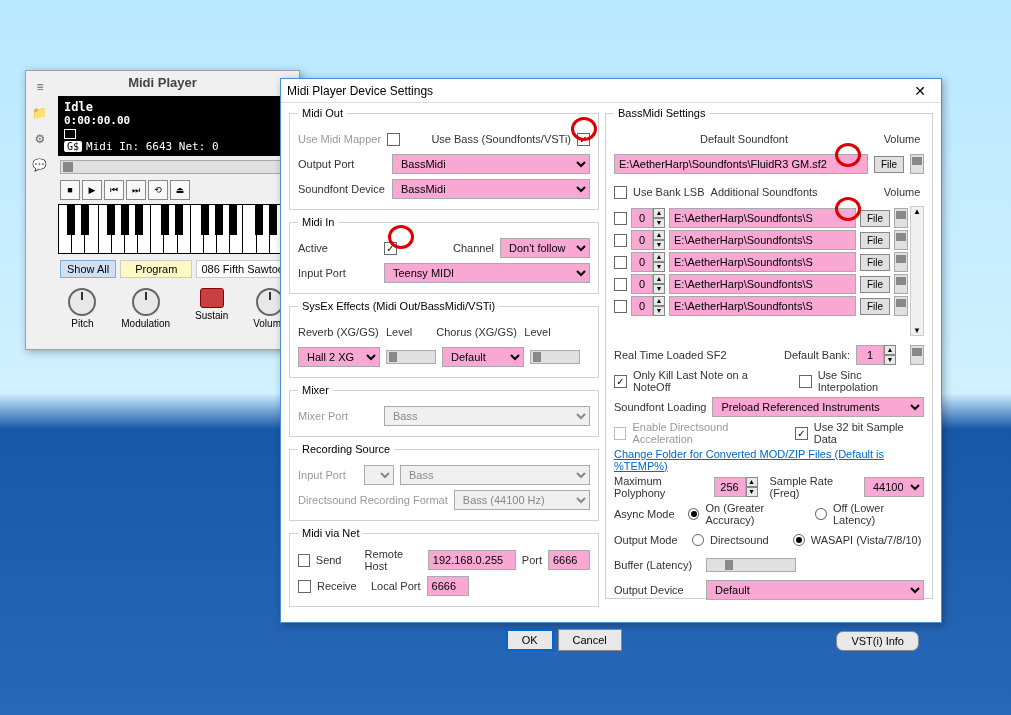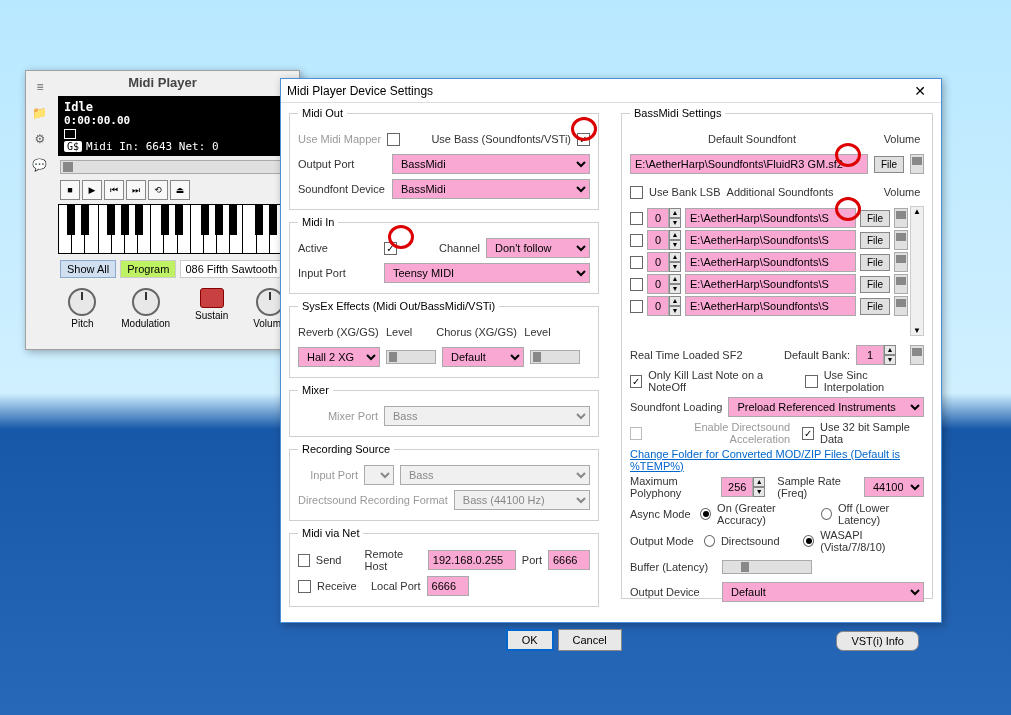--- a/index.html
+++ b/index.html
@@ -65,37 +65,37 @@
 .slider-row { padding: 4px 2px; }
 .hslider { width: 100%; height: 14px; background: #e0e0e0; border: 1px solid #aaa; position: relative; }
 .hslider .thumb { position: absolute; left: 2px; top: 1px; width: 10px; height: 10px; background: #888; }
 .transport { display: flex; gap: 2px; padding: 2px; }
 .tbtn { width: 20px; height: 20px; border: 1px solid #888; background: #f8f8f8; display: flex; align-items: center; justify-content: center; font-size: 9px; cursor: pointer; }
 .keyboard { display: flex; height: 50px; border: 1px solid #000; position: relative; margin: 2px 0; }
 .wkey { flex: 1; background: #fff; border-right: 1px solid #000; }
 .bkey { position: absolute; width: 8px; height: 30px; background: #000; top: 0; }
 .prog-row { display: flex; gap: 4px; padding: 4px 2px; align-items: center; font-size: 11px; }
 .prog-row .btn { background: #d0e0f0; border: 1px solid #88aacc; padding: 2px 6px; cursor: pointer; }
-.prog-row .tab { background: #bef264; border: 1px solid #ccc; padding: 2px 6px; }
+.prog-row .tab { background: #fef9c3; border: 1px solid #ccc; padding: 2px 14px; }
 .knobs { display: flex; gap: 12px; padding: 6px 4px; justify-content: space-around; }
 .knob-group { text-align: center; font-size: 10px; }
 .knob { width: 28px; height: 28px; border: 2px solid #666; border-radius: 50%; margin: 0 auto 2px; position: relative; background: #e8e8e8; }
 .knob.sustain { border-radius: 3px; background: #c84040; width: 24px; height: 20px; border: 1px solid #800; }
 .knob::after { content: ""; position: absolute; left: 50%; top: 2px; width: 2px; height: 8px; background: #333; transform: translateX(-50%); }
 .knob.sustain::after { display: none; }
 
 
-.settings-body { display: flex; padding: 4px 8px 8px 8px; gap: 22px; font-size: 11px; color: #000; }
+.settings-body { display: flex; padding: 4px 8px 8px 8px; gap: 6px; font-size: 11px; color: #000; }
 .col-left { flex: 0 0 310px; }
 .col-right { flex: 1; }
 fieldset { border: 1px solid #d0d0d0; padding: 6px 8px; margin-bottom: 6px; }
 legend { font-size: 11px; padding: 0 4px; color: #000; }
 .row { display: flex; align-items: center; gap: 6px; margin: 3px 0; min-height: 22px; }
 .lbl { color: #333; }
-.lbl.dim { color: #999; text-align: right; }
+.lbl.dim { color: #999; }
 .check { width: 13px; height: 13px; border: 1px solid #666; background: #fff; display: inline-flex; align-items: center; justify-content: center; font-size: 10px; cursor: pointer; }
 .check.checked::after { content: "✓"; color: #000; }
 .check.disabled { border-color: #bbb; }
 select, input[type=text] {
   border: 1px solid #aaa; background: #f9a8d4; font-size: 11px; padding: 2px 4px; height: 20px;
   font-family: inherit;
 }
 select.dim, input.dim { background: #f0f0f0; color: #888; }
 .btn { border: 1px solid #888; background: #e8e8e8; padding: 3px 14px; cursor: pointer; font-size: 11px; }
 .btn.primary { border: 2px solid #0066cc; }
@@ -230,21 +230,21 @@
         </div>
       </fieldset>
 
       <fieldset>
         <legend>Midi In</legend>
         <div class="row">
           <span class="lbl" style="width:80px">Active</span>
           <span class="check checked"></span>
           <span style="flex:1"></span>
           <span class="lbl">Channel</span>
-          <select style="width:104px"><option>Don't follow</option></select>
+          <select style="width:90px"><option>Don't follow</option></select>
         </div>
         <div class="row">
           <span class="lbl" style="width:80px">Input Port</span>
           <select style="flex:1"><option>Teensy MIDI</option></select>
         </div>
       </fieldset>
 
       <fieldset>
         <legend>SysEx Effects (Midi Out/BassMidi/VSTi)</legend>
         <div class="row">

